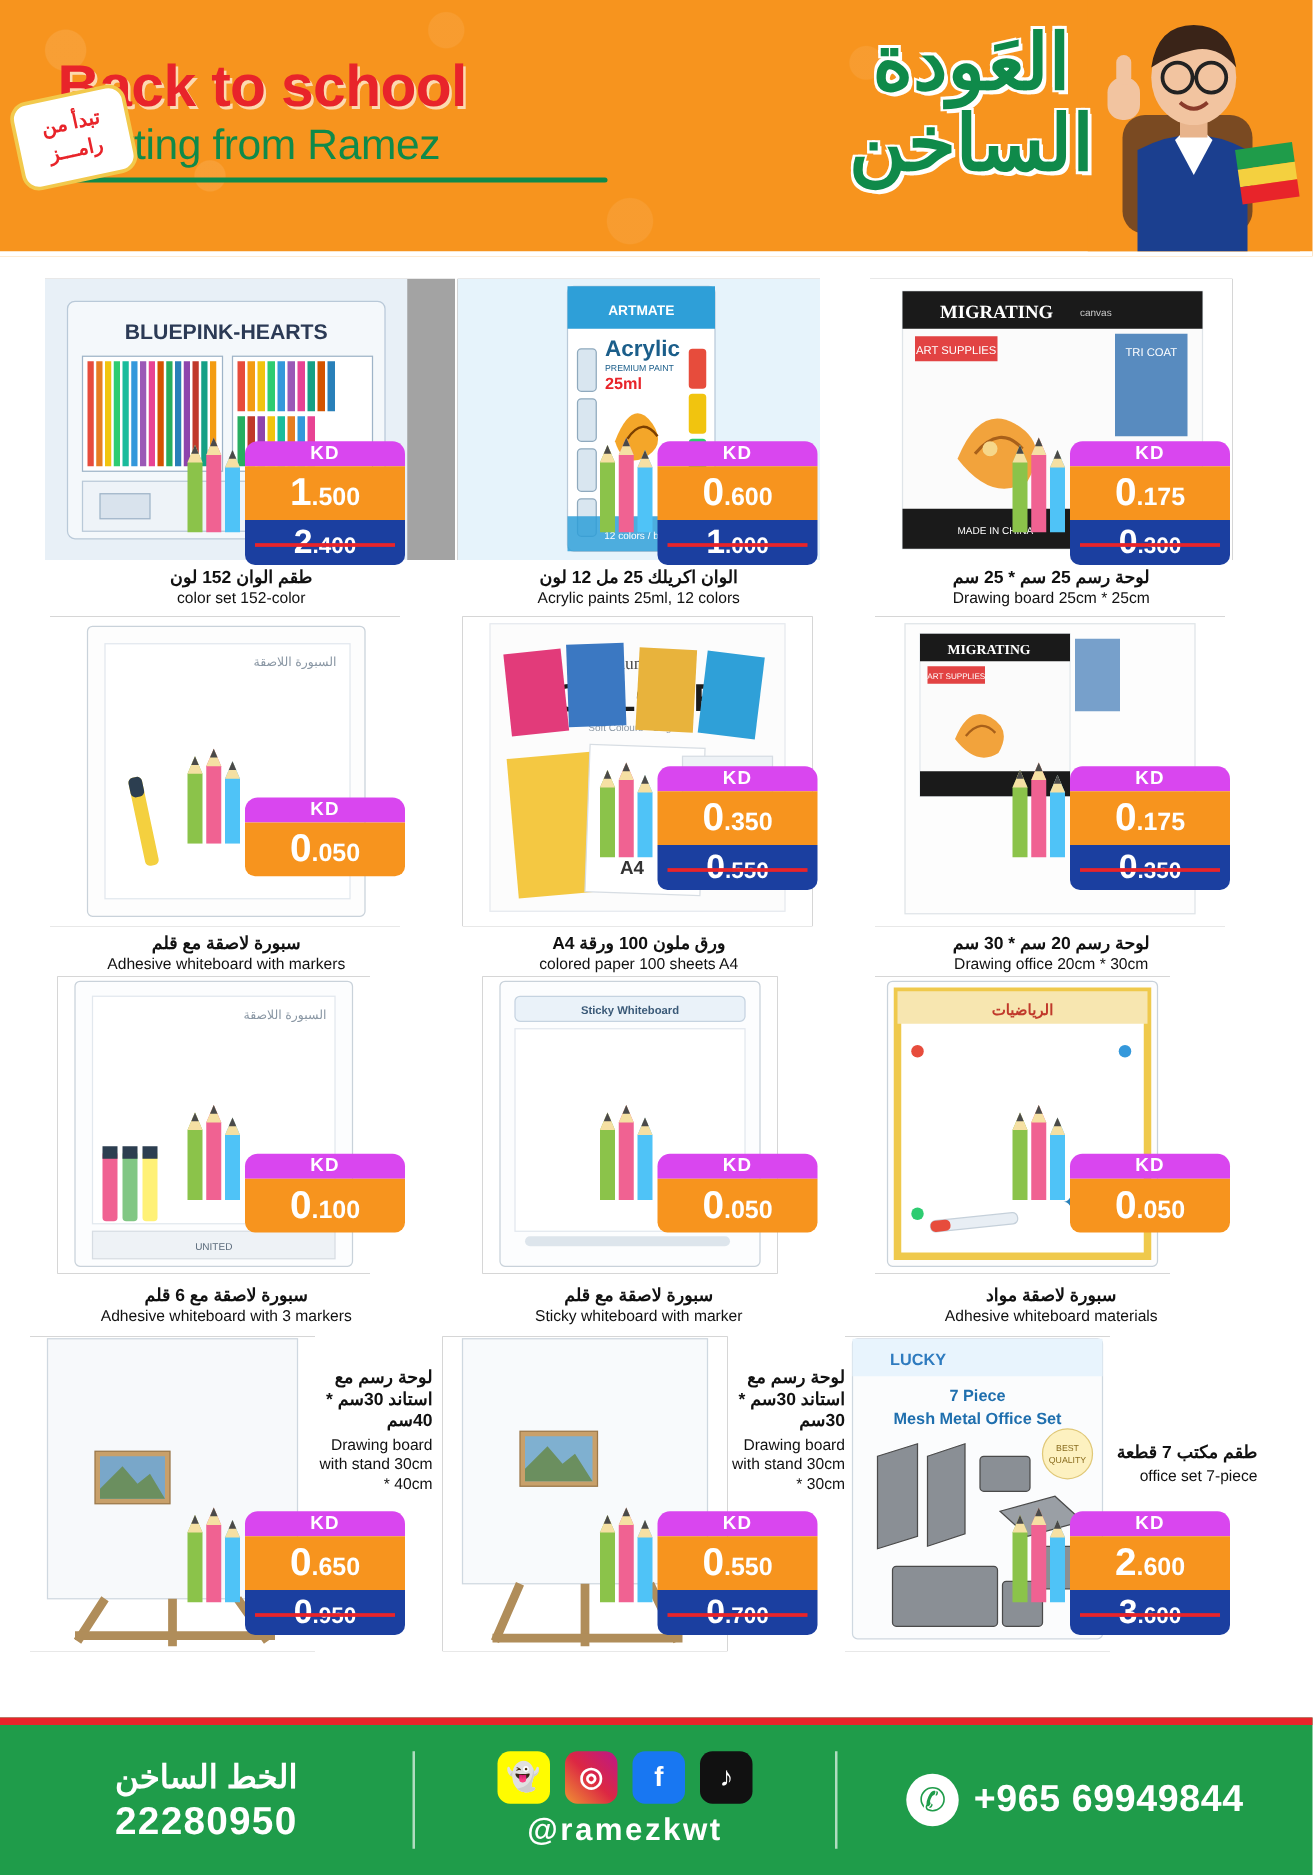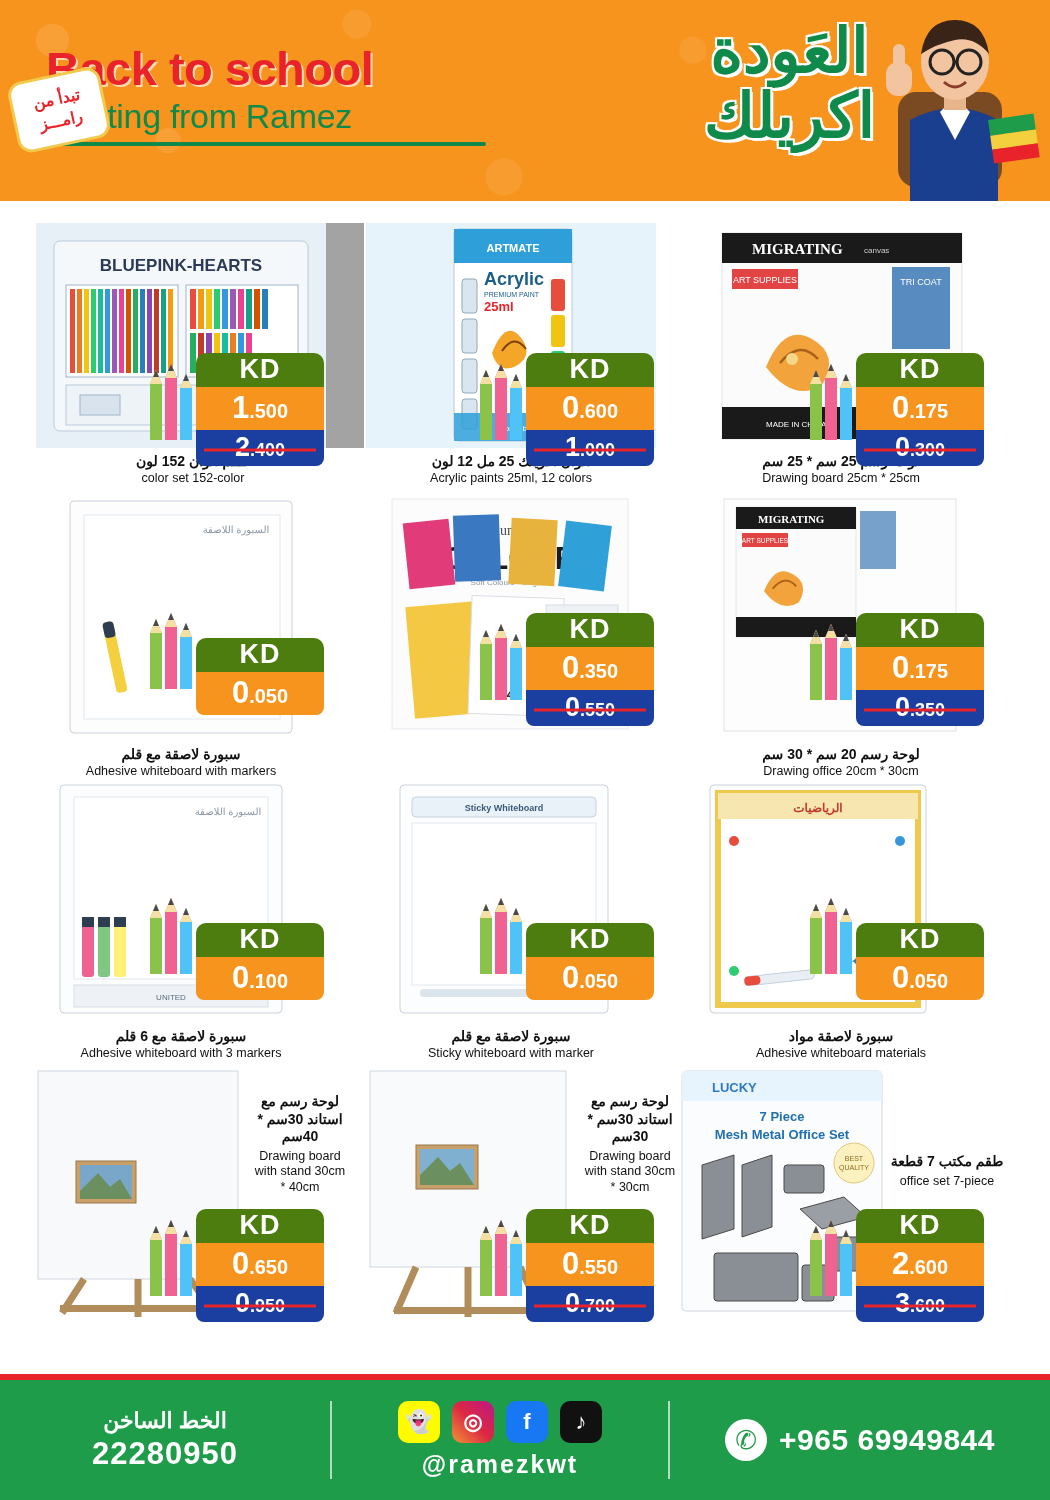--- a/index.html
+++ b/index.html
@@ -93,23 +93,23 @@
     position: absolute;
     width: 128px;
     z-index: 8;
   }
   .pricetag .pencils {
     position: absolute;
     left: -52px; bottom: 26px;
     width: 60px; height: 78px;
   }
   .kd {
-    background: #4d7c0f;
+    background: #d946ef;
     color: #fff;
-    font-size: 27px; font-weight: bold;
+    font-size: 15px; font-weight: bold;
     text-align: center;
     border-radius: 10px 10px 0 0;
     padding: 1px 0 2px 0;
     letter-spacing: 1px;
   }
   .newprice {
     background: #f7941e;
     color: #fff; font-weight: bold;
     text-align: center;
     font-size: 20px;
@@ -142,38 +142,38 @@
   .caption .ar {
     font-size: 14px; font-weight: bold; color: #111; direction: rtl;
   }
   .caption .en {
     font-size: 12.5px; color: #111;
   }
 
   
   .side-caption {
     position: absolute;
-    text-align: center;
+    text-align: right;
     line-height: 1.25;
   }
   .side-caption .ar { font-size: 14px; font-weight: bold; color: #111; direction: rtl; }
   .side-caption .en { font-size: 12.5px; color: #111; margin-top: 3px; }
 
   
   .footer {
     position: absolute; left: 0; bottom: 0;
     width: 1050px; height: 126px;
     background: #1f9c4a;
     border-top: 6px solid #e8242a;
     display: flex; align-items: center;
   }
   .footer-hotline {
     width: 330px; text-align: center; color: #fff;
   }
-  .footer-hotline .lbl { font-size: 22px; font-weight: bold; direction: rtl; }
+  .footer-hotline .lbl { font-size: 26px; font-weight: bold; direction: rtl; }
   .footer-hotline .num { font-size: 31px; font-weight: bold; letter-spacing: 1px; margin-top: 2px;}
   .footer-divider { width: 2px; height: 78px; background: rgba(255,255,255,.65); }
   .footer-social {
     flex: 1; display: flex; flex-direction: column; align-items: center; justify-content: center;
   }
   .social-icons { display: flex; gap: 12px; }
   .social-icons .ico {
     width: 42px; height: 42px; border-radius: 10px;
     display: flex; align-items: center; justify-content: center;
     font-size: 22px; color: #fff; font-weight: bold;
@@ -207,21 +207,21 @@
   </div>
 
   <div class="header-left">
     <div class="header-title">Back to school</div>
     <div class="header-sub">Starting from Ramez</div>
     <div class="header-underline"></div>
   </div>
 
   <div class="header-arabic">
     <div class="line1">العَودة</div>
-    <div class="line2">اكريلك</div>
+    <div class="line2">الساخن</div>
   </div>
 
   <svg class="header-kid" viewBox="0 0 170 205">
     <rect x="0" y="0" width="170" height="205" fill="#f7941e"></rect>
 
     <rect x="28" y="92" width="104" height="95" rx="18" fill="#7a4a22"></rect>
 
     <path d="M40 205 L40 120 Q85 96 128 120 L128 205 Z" fill="#1b3f8f"></path>
 
     <path d="M70 112 L85 140 L100 112 L92 104 L78 104 Z" fill="#ffffff"></path>
@@ -531,20 +531,24 @@
               <polygon points="36,78 36,26 42,12 48,26 48,78" fill="#4fc3f7"></polygon>
               <polygon points="36,26 42,12 48,26" fill="#f5e0a3"></polygon>
               <polygon points="39,19 42,12 45,19" fill="#4a4a4a"></polygon>
             </g>
         </svg>
         <div class="kd">KD</div>
         <div class="newprice"><span class="big">0</span><span>.350</span></div>
         <div class="oldprice"><span class="big">0</span><span>.550</span></div>
       </div>
 
+      <div class="caption" style="position:absolute;left:0;top:273px;width:330px;">
+        <div class="ar">ورق ملون 100 ورقة A4</div>
+        <div class="en">colored paper 100 sheets  A4</div>
+      </div>
     </div>
 
     <div class="cell" style="width:330px;">
       <div class="photo" style="position:absolute;left:24px;top:20px;width:280px;height:248px;">
         <svg width="280" height="248" viewBox="0 0 280 248">
           <rect width="280" height="248" fill="#ffffff"></rect>
           <rect x="24" y="6" width="232" height="232" fill="#fdfdfd" stroke="#dfe4e8"></rect>
           <rect x="36" y="14" width="120" height="130" fill="#fbfbfb" stroke="#e3e8ec"></rect>
           <rect x="36" y="14" width="120" height="22" fill="#1a1a1a"></rect>
           <text x="58" y="30" font-size="11" font-weight="bold" fill="#ffffff" font-family="Liberation Serif">MIGRATING</text>

